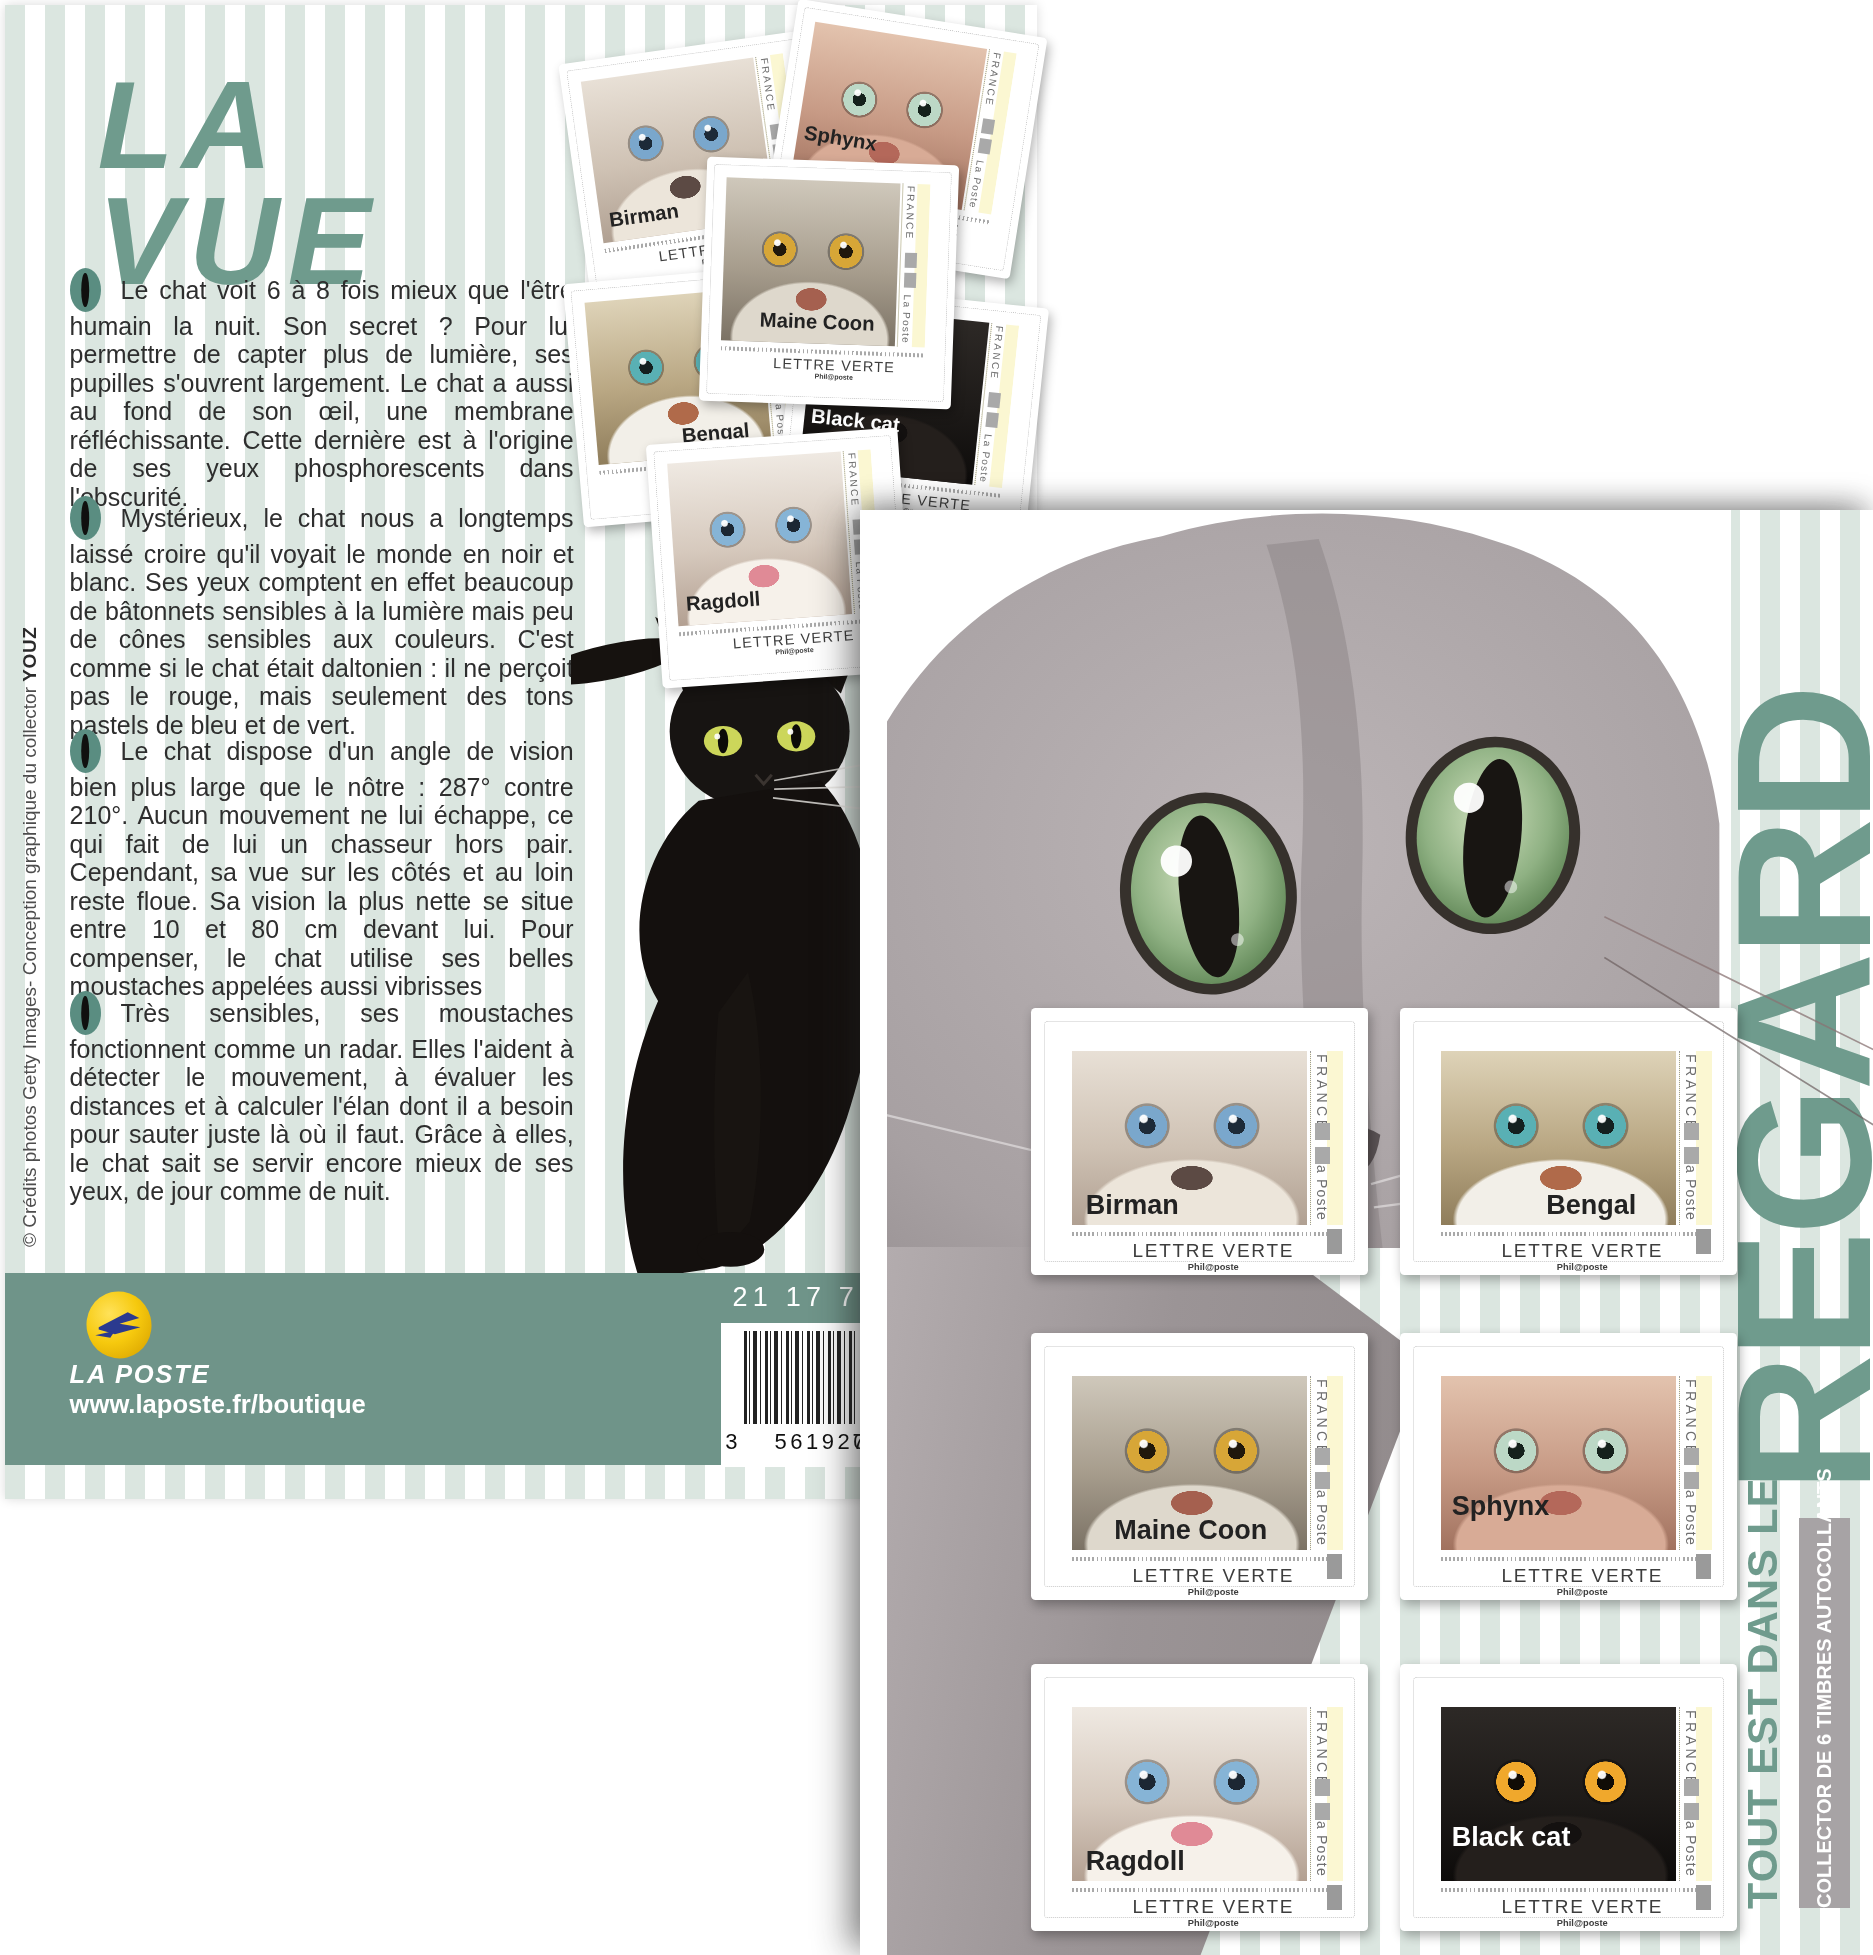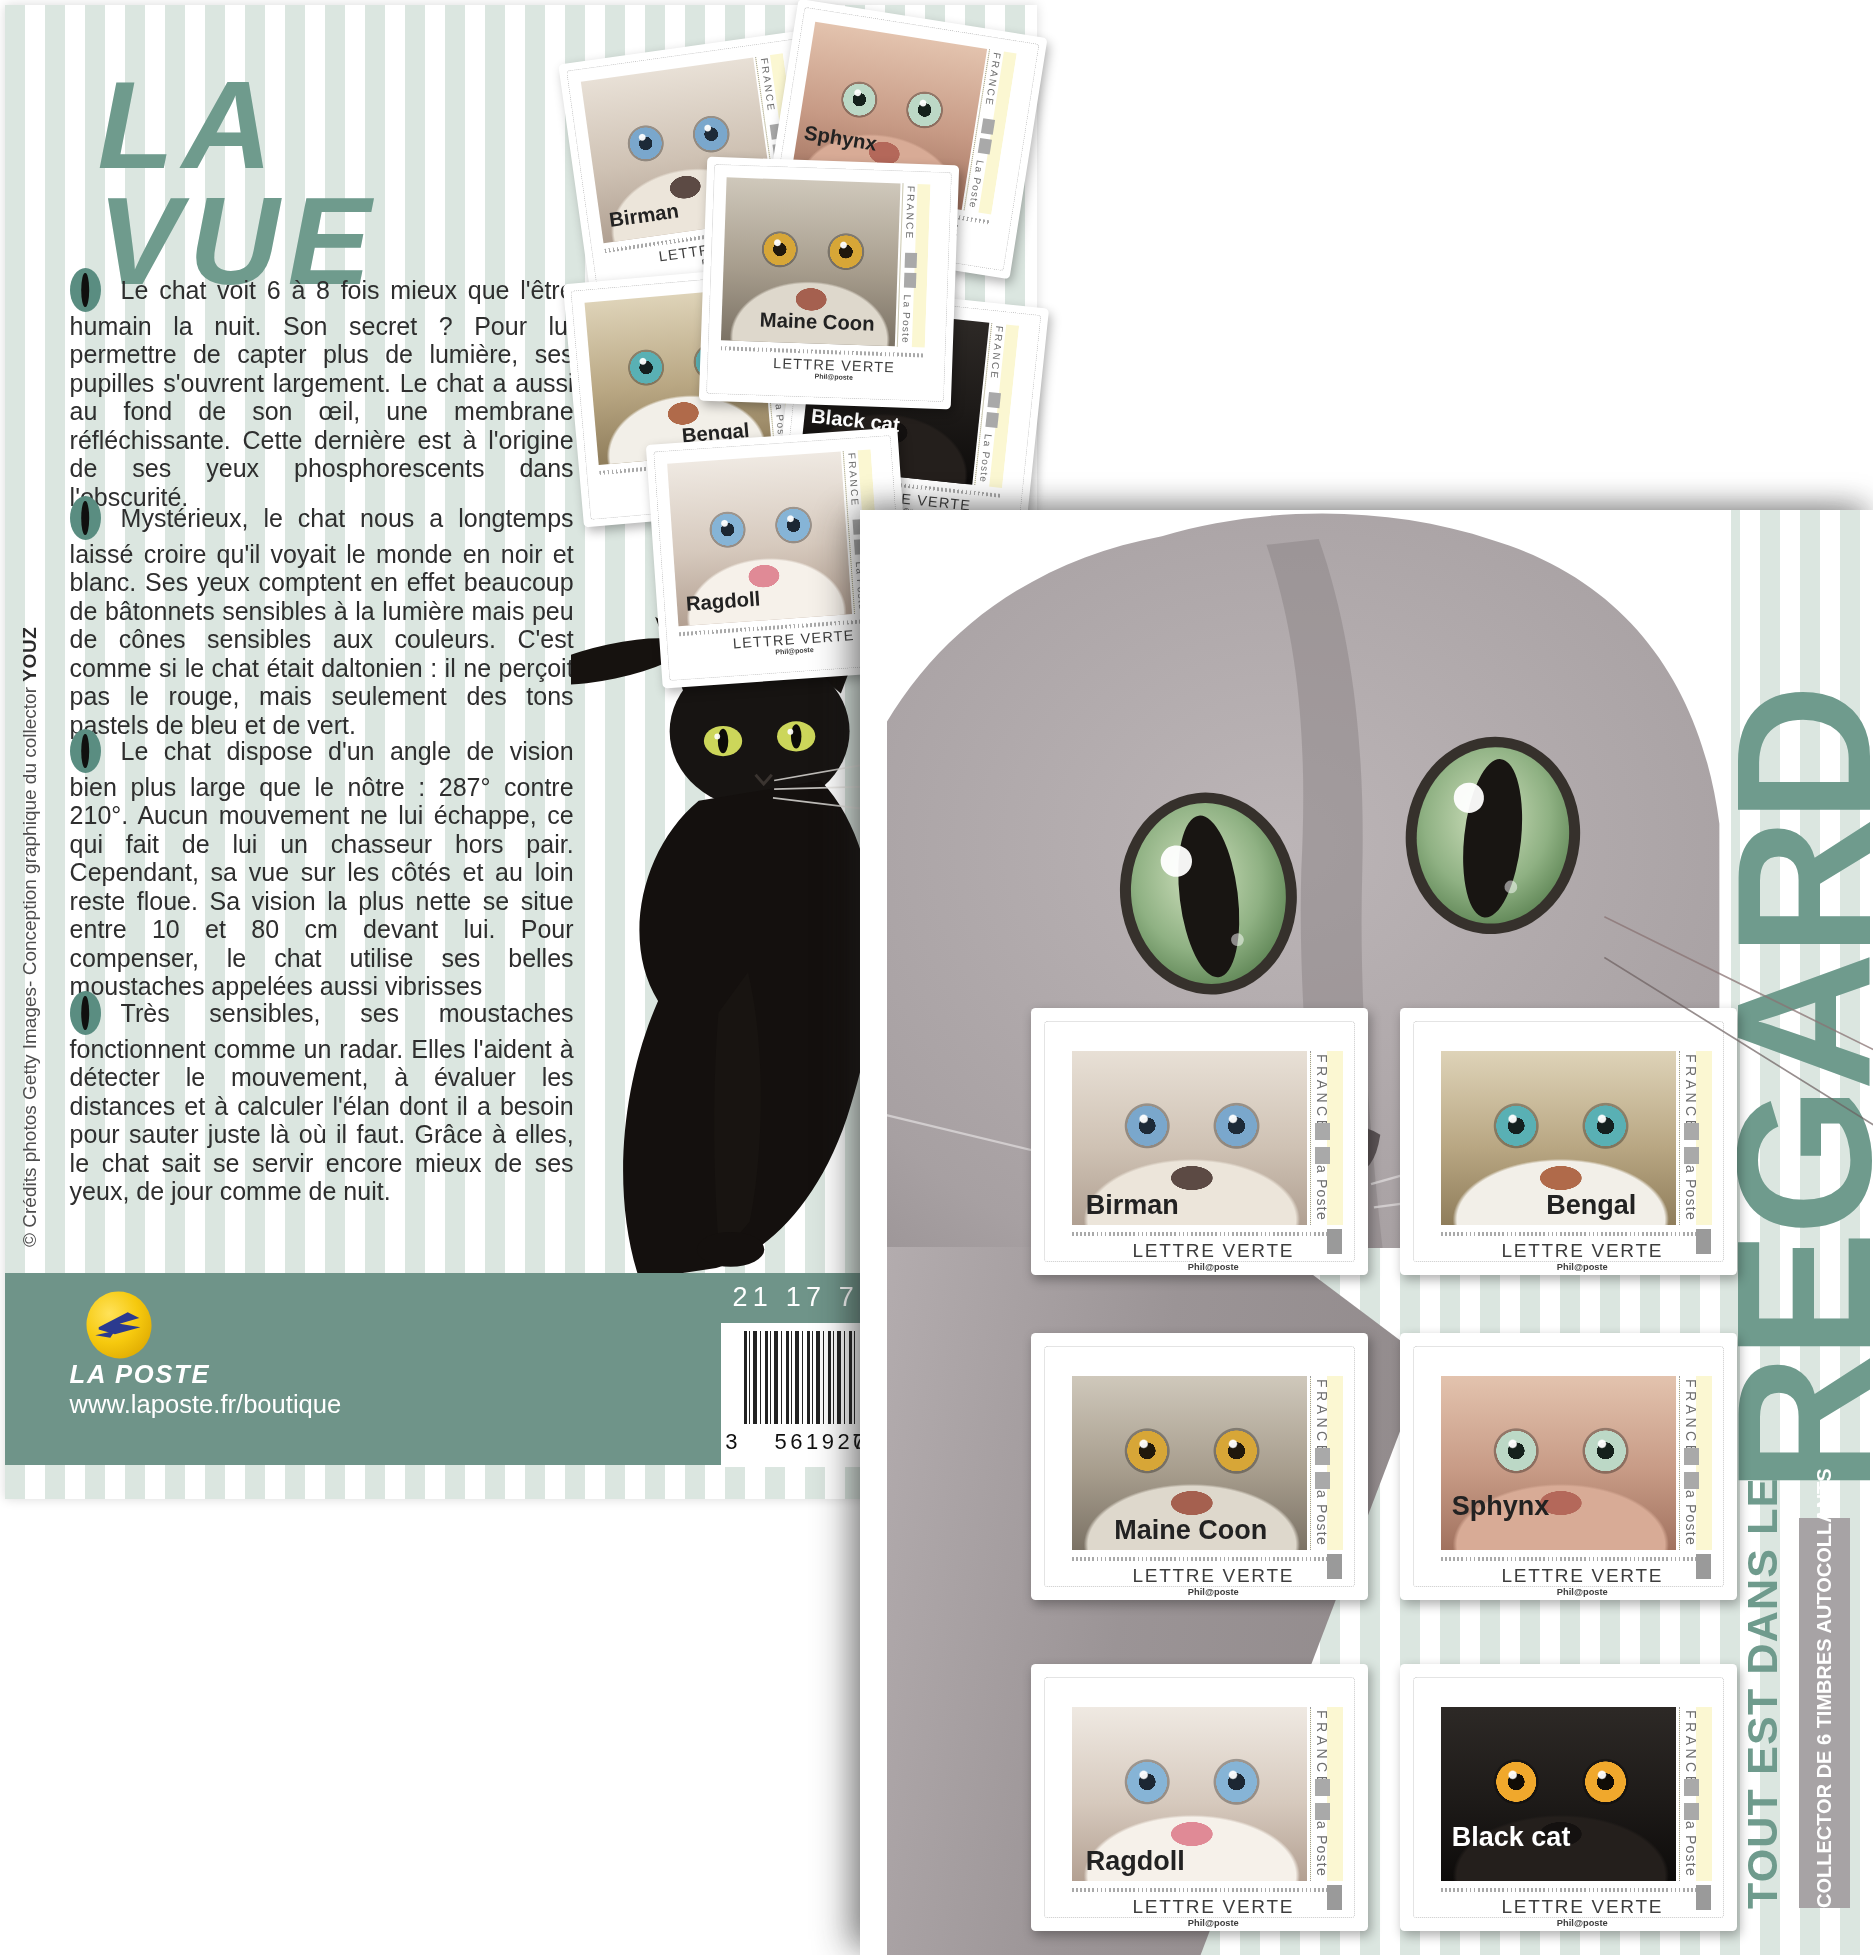--- a/index.html
+++ b/index.html
@@ -54,21 +54,21 @@
   .mini .cat-label{font-size:20.3px;}
   .m-lab-bl{left:21px;top:142px;} .m-lab-br{right:71px;top:142px;} .m-lab-ml{left:18.6px;top:112px;}
 
   
   .blackcat-photo{position:absolute;left:566px;top:601px;width:325px;height:674px;z-index:2;}
 
   
   .footer-band{position:absolute;left:0;top:1268px;width:1032px;height:192px;background:var(--footer-band);z-index:2;}
   .laposte-logo{position:absolute;left:76px;top:16.3px;width:76px;height:73px;}
   .brand{position:absolute;left:65px;top:87px;font-size:25.6px;font-weight:700;font-style:italic;letter-spacing:1.7px;color:#fff;}
-  .site-url{position:absolute;left:65px;top:117px;font-size:25.6px;font-weight:400;color:#fff;}
+  .site-url{position:absolute;left:65px;top:117px;font-size:25.6px;font-weight:700;color:#fff;}
   .product-code{position:absolute;left:728px;top:9.3px;font-size:27px;letter-spacing:5.2px;color:#fff;}
   .barcode-box{position:absolute;left:716px;top:50px;width:145px;height:144px;background:#fff;z-index:3;}
   .bars{position:absolute;left:23px;top:8.1px;width:114px;height:93px;
     background:repeating-linear-gradient(90deg,#222 0 2.9px,#fff 2.9px 5.2px,#222 5.2px 6.4px,#fff 6.4px 9.3px,#222 9.3px 13.4px,#fff 13.4px 15.7px,#222 15.7px 17px,#fff 17px 21px);}
   .bar-digits{position:absolute;left:0;top:106px;width:145px;font-size:22px;color:#111;}
   .bar-digits .d1{position:absolute;left:4.6px;} .bar-digits .d2{position:absolute;left:30px;letter-spacing:3.5px;margin-left:24px;} .bar-digits .d3{position:absolute;left:132px;}
 
   
   .sheet{position:absolute;left:860px;top:510px;width:1014px;height:1445px;z-index:5;
     background:repeating-linear-gradient(90deg,#ffffff 0 20px,var(--stripe) 20px 40px);

